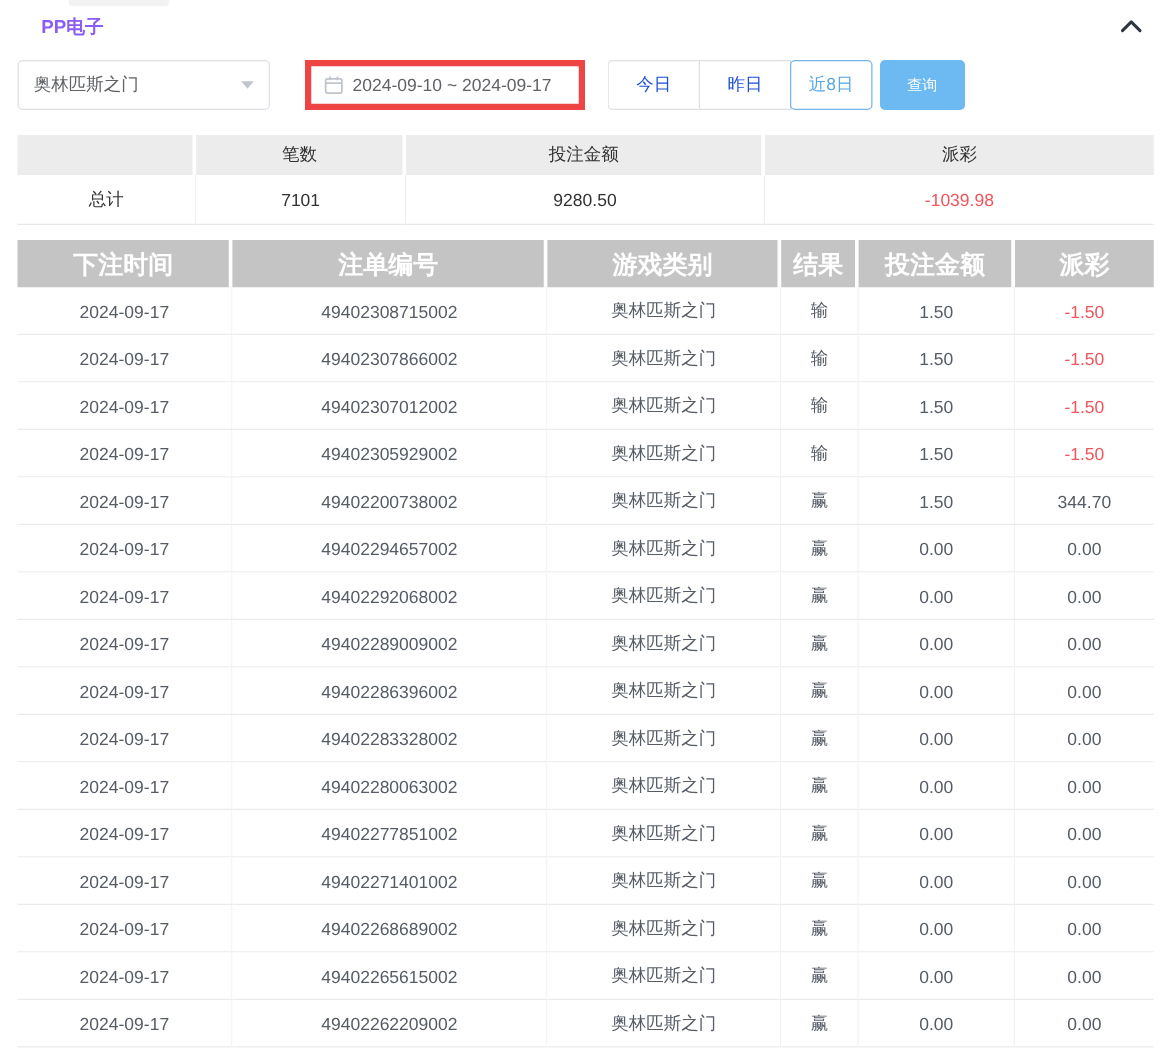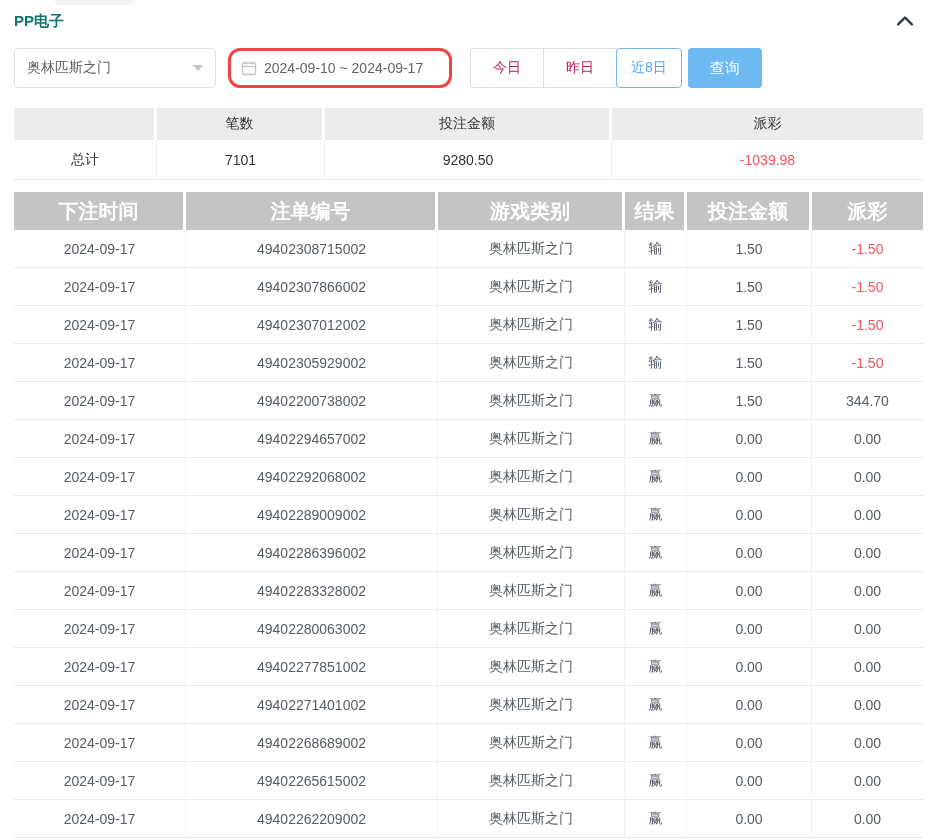--- a/index.html
+++ b/index.html
@@ -26,21 +26,22 @@
   .section-header {
     display: flex;
     align-items: center;
     justify-content: space-between;
     padding: 10px 20px 0 14px;
     height: 32px;
   }
   .section-title {
     font-size: 15px;
     font-weight: bold;
-    color: #0f766e;
+    color: #8b5cf6;
+    margin-left: 19px;
   }
   .collapse-btn {
     width: 24px; height: 24px;
     display: flex; align-items: center; justify-content: center;
     cursor: pointer;
     background: transparent; border: none;
   }
   
   .filter-row {
     display: flex;
@@ -63,45 +64,45 @@
     color: #606266;
   }
   .caret-down {
     width: 0; height: 0;
     border-left: 5px solid transparent;
     border-right: 5px solid transparent;
     border-top: 6px solid #c0c4cc;
   }
   .date-box {
     width: 224px; height: 40px;
-    border: 3px solid #ef4444;
-    border-radius: 12px;
+    border: 5px solid #ef4444;
+    border-radius: 0;
     display: flex; align-items: center;
     padding: 0 10px;
-    margin-left: 12px;
+    margin-left: 28px;
     cursor: pointer;
     background: #fff;
   }
   .date-box .cal-icon { margin-right: 7px; display: flex; }
   .date-box .date-text {
     font-size: 14px;
     color: #606266;
     white-space: nowrap;
   }
   .quick-group {
     display: flex;
     margin-left: 18px;
     height: 40px;
   }
   .quick-btn {
     height: 40px;
     background: #fff;
     border: 1px solid #dcdfe6;
     font-size: 14px;
-    color: #be185d;
+    color: #1d4ed8;
     cursor: pointer;
     font-family: inherit;
     padding: 0 22px;
   }
   .quick-btn.qb-0 { border-radius: 4px 0 0 4px; border-right: none; }
   .quick-btn.qb-1 { border-radius: 0; }
   .quick-btn.qb-2 {
     border-radius: 4px;
     border: 1px solid #74b5ee;
     color: #57a7e8;
@@ -109,21 +110,21 @@
     padding: 0 14px;
     position: relative;
     z-index: 2;
   }
   .query-btn {
     height: 40px;
     margin-left: 6px;
     padding: 0 22px;
     background: #6db9f2;
     color: #fff;
-    font-size: 15px;
+    font-size: 12px;
     border: none;
     border-radius: 4px;
     cursor: pointer;
     font-family: inherit;
   }
   
   .summary {
     margin: 20px 14px 0 14px;
     width: 909px;
   }

